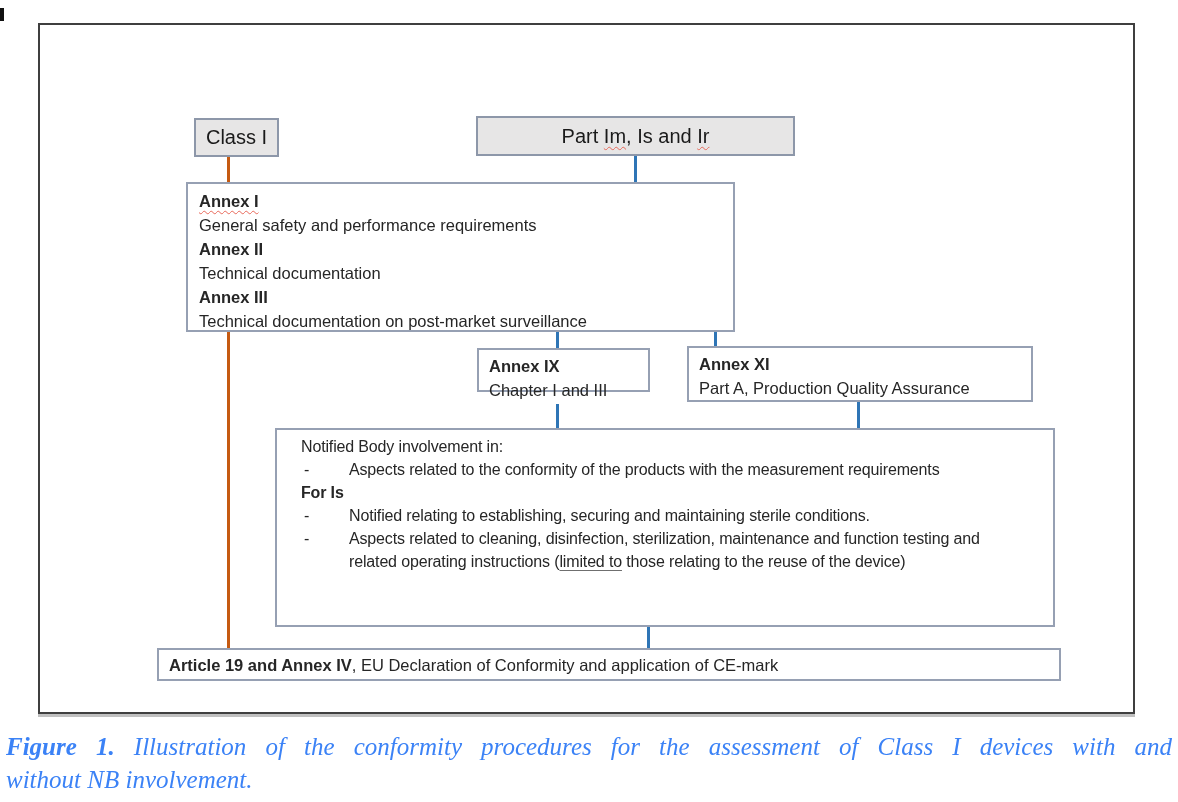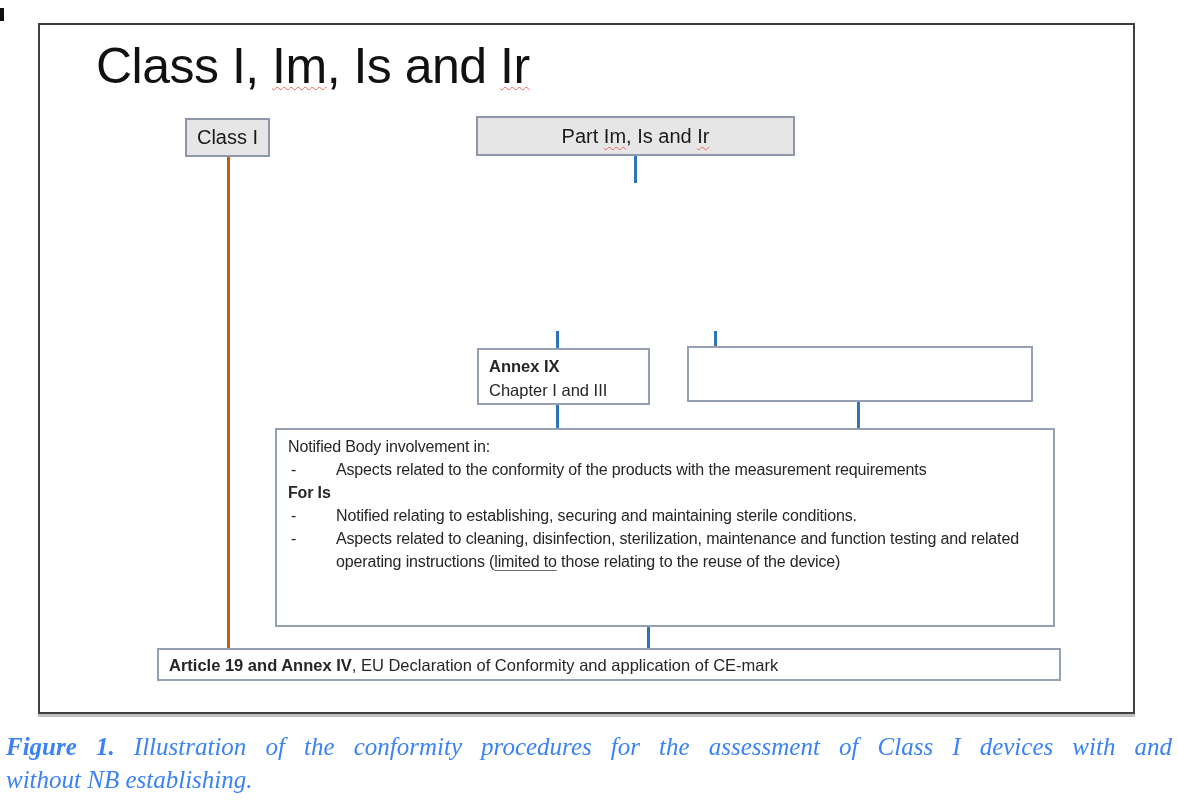--- a/index.html
+++ b/index.html
@@ -52,25 +52,25 @@
     text-decoration-thickness:1px;
     text-underline-offset:3px;
   }
   .gunder{
     text-decoration-line:underline;
     text-decoration-color:#6f6f6f;
     text-underline-offset:3px;
     text-align:center;
   }
   #annex-box{left:186px;top:182px;width:549px;height:150px;padding:5px 11px;line-height:24px;}
-  #annex-ix-box{left:477px;top:348px;width:173px;height:57px;padding:4px 10px;line-height:24px;}
+  #annex-ix-box{left:477px;top:348px;width:173px;height:44px;padding:4px 10px;line-height:24px;}
   #annex-xi-box{left:687px;top:346px;width:346px;height:56px;padding:4px 10px;line-height:24px;}
-  #nb-box{left:275px;top:428px;width:780px;height:199px;padding:5px 11px;line-height:23px;font-size:16px;letter-spacing:-0.15px;}
+  #nb-box{left:275px;top:428px;width:780px;height:199px;padding:5px 24px;line-height:23px;font-size:16px;letter-spacing:-0.15px;}
   #article-box{left:157px;top:648px;width:904px;height:33px;padding:0 10px;line-height:30px;white-space:nowrap;}
-  #class-i-box{left:185px;top:118px;width:85px;height:39px;}
+  #class-i-box{left:194px;top:118px;width:85px;height:39px;}
   #class-im-box{left:476px;top:116px;width:319px;height:40px;}
   .bullet{display:flex;}
   .bullet .marker{flex:none;width:29px;padding-left:3px;}
   .bullet .btext{flex:1;margin-left:16px;}
   
   #caption{
     left:6px;top:730px;width:1166px;
     font-family:"Liberation Serif", serif;
     font-style:italic;
     font-size:25px;line-height:33px;
@@ -91,37 +91,46 @@
   <div class="abs vline orange" style="left:227px;top:157px;height:491px;"></div>
   <div class="abs vline blue" style="left:634px;top:156px;height:27px;"></div>
   <div class="abs vline blue" style="left:556px;top:331px;height:18px;"></div>
   <div class="abs vline blue" style="left:714px;top:331px;height:16px;"></div>
   <div class="abs vline blue" style="left:556px;top:404px;height:25px;"></div>
   <div class="abs vline blue" style="left:857px;top:401px;height:28px;"></div>
   <div class="abs vline blue" style="left:647px;top:626px;height:23px;"></div>
 
   <div id="frame" class="abs"></div>
 
-  <div id="slide-title" class="abs"><span>Class I, </span><span class="squiggle">Im</span><span>, Is and </span><span class="squiggle">Ir</span></div>
 
   <div id="class-i-box" class="abs box gray">
     <span>Class I</span>
   </div>
 
   <div id="class-im-box" class="abs box gray">
     <span><span>Part </span><span class="squiggle">Im</span><span>, Is and </span><span class="squiggle">Ir</span></span>
   </div>
 
+  <div id="annex-box" class="abs box">
+    <div class="bold squiggle" style="display:inline-block;">Annex I</div>
+    <div>General safety and performance requirements</div>
+    <div class="bold">Annex II</div>
+    <div>Technical documentation</div>
+    <div class="bold">Annex III</div>
+    <div>Technical documentation on post-market surveillance</div>
+  </div>
 
   <div id="annex-ix-box" class="abs box">
     <div class="bold">Annex IX</div>
     <div>Chapter I and III</div>
   </div>
 
   <div id="annex-xi-box" class="abs box">
+    <div class="bold">Annex XI</div>
+    <div>Part A, Production Quality Assurance</div>
   </div>
 
   <div id="nb-box" class="abs box">
     <div>Notified Body involvement in:</div>
     <div class="bullet">
       <span class="marker">-</span>
       <span class="btext">Aspects related to the conformity of the products with the measurement requirements</span>
     </div>
     <div class="bold">For Is</div>
     <div class="bullet">
@@ -133,16 +142,16 @@
       <span class="btext"><span>Aspects related to cleaning, disinfection, sterilization, maintenance and function testing and related operating instructions (</span><span class="gunder">limited to</span><span> those relating to the reuse of the device)</span></span>
     </div>
   </div>
 
   <div id="article-box" class="abs box">
     <span class="bold">Article 19 and Annex IV</span><span>, EU Declaration of Conformity and application of CE-mark</span>
   </div>
 
   <div id="caption" class="abs">
     <div class="l1"><span class="fig">Figure 1.</span> <span>Illustration of the conformity procedures for the assessment of Class I devices with and</span></div>
-    <div class="l2">without NB establishing.</div>
+    <div class="l2">without NB involvement.</div>
   </div>
 
 </div>
 
 </body></html>

